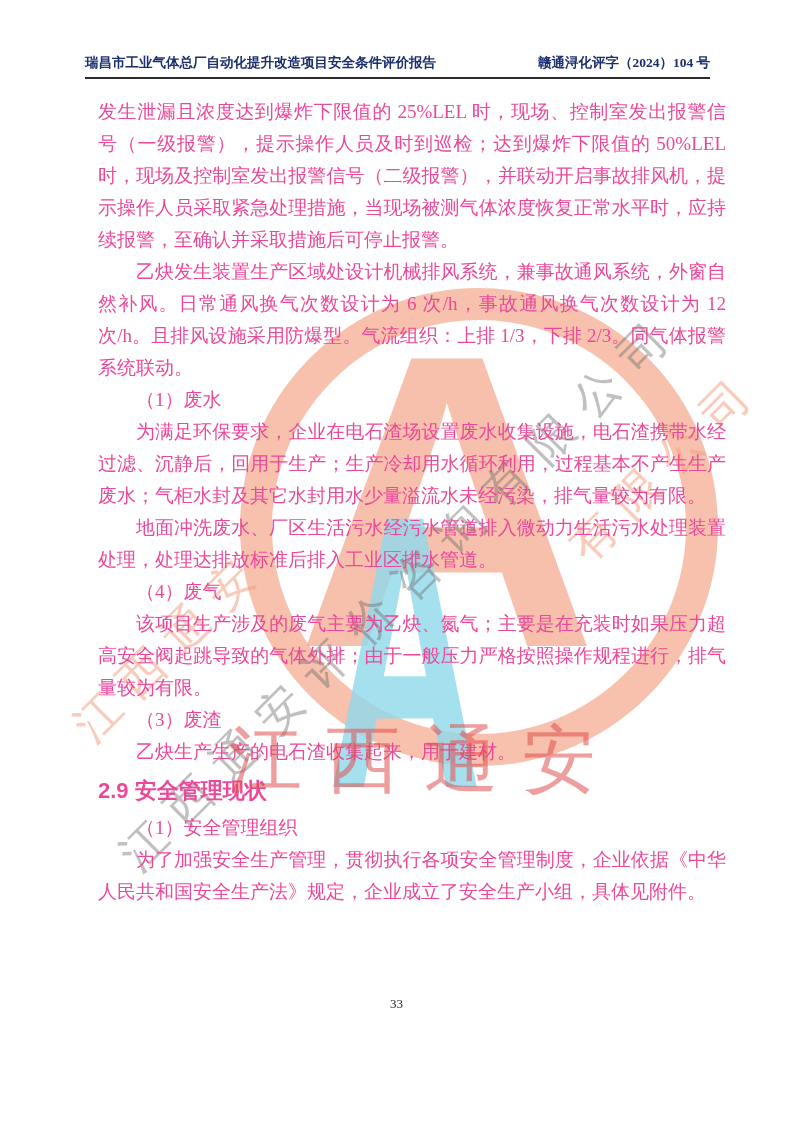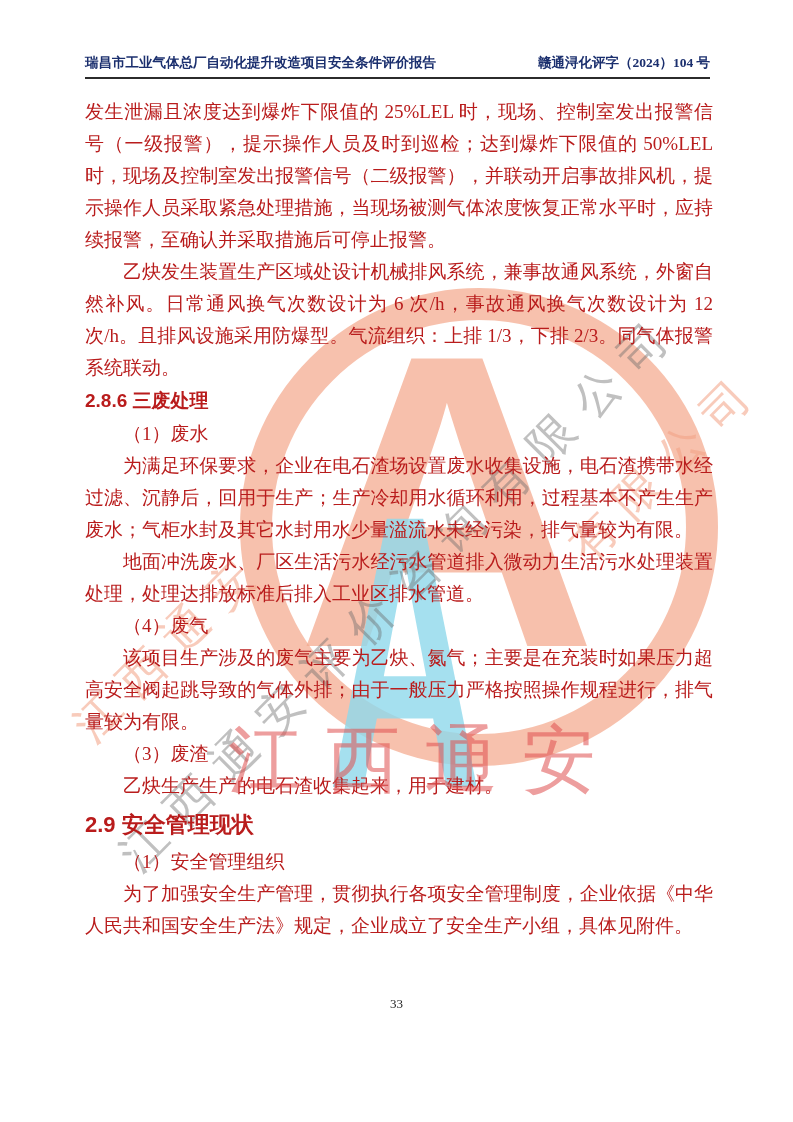--- a/index.html
+++ b/index.html
@@ -64,22 +64,22 @@
     color:rgba(242,161,132,.55);z-index:0;white-space:nowrap;
   }
   .wm-brand-red{
     left:228px;top:720px;
     font-size:74px;letter-spacing:24px;line-height:80px;
     color:#e04f4f;opacity:.55;z-index:2;white-space:nowrap;
     font-family:"Liberation Serif","DejaVu Serif",serif;
   }
   
   .content{
-    position:absolute;left:85px;top:96px;width:628px;
-    font-size:19px;line-height:32px;color:#b91c1c;
+    position:absolute;left:98px;top:96px;width:628px;
+    font-size:19px;line-height:32px;color:#ec4899;
     text-align:justify;z-index:1;
   }
   .content p{margin:0;}
   .p-indent{text-indent:2em;}
   .p-noindent{text-indent:0;}
   .h-small{
     font-family:"Liberation Sans","DejaVu Sans",sans-serif;
     font-weight:bold;font-size:19px;line-height:32px;margin:1px 0;
   }
   .h-big{
@@ -107,21 +107,20 @@
 
   <div class="header">
     <span>瑞昌市工业气体总厂自动化提升改造项目安全条件评价报告</span>
     <span>赣通浔化评字（2024）104 号</span>
   </div>
 
   <div class="content">
     <p class="p-noindent">发生泄漏且浓度达到爆炸下限值的 25%LEL 时，现场、控制室发出报警信号（一级报警），提示操作人员及时到巡检；达到爆炸下限值的 50%LEL 时，现场及控制室发出报警信号（二级报警），并联动开启事故排风机，提示操作人员采取紧急处理措施，当现场被测气体浓度恢复正常水平时，应持续报警，至确认并采取措施后可停止报警。</p>
     <p class="p-indent">乙炔发生装置生产区域处设计机械排风系统，兼事故通风系统，外窗自然补风。日常通风换气次数设计为 6 次/h，事故通风换气次数设计为 12 次/h。且排风设施采用防爆型。气流组织：上排 1/3，下排 2/3。同气体报警系统联动。</p>
 
-    <div class="h-small">2.8.6 三废处理</div>
 
     <p class="p-indent">（1）废水</p>
     <p class="p-indent">为满足环保要求，企业在电石渣场设置废水收集设施，电石渣携带水经过滤、沉静后，回用于生产；生产冷却用水循环利用，过程基本不产生生产废水；气柜水封及其它水封用水少量溢流水未经污染，排气量较为有限。</p>
     <p class="p-indent">地面冲洗废水、厂区生活污水经污水管道排入微动力生活污水处理装置处理，处理达排放标准后排入工业区排水管道。</p>
 
     <p class="p-indent">（4）废气</p>
     <p class="p-indent">该项目生产涉及的废气主要为乙炔、氮气；主要是在充装时如果压力超高安全阀起跳导致的气体外排；由于一般压力严格按照操作规程进行，排气量较为有限。</p>
 
     <p class="p-indent">（3）废渣</p>
     <p class="p-indent">乙炔生产生产的电石渣收集起来，用于建材。</p>

